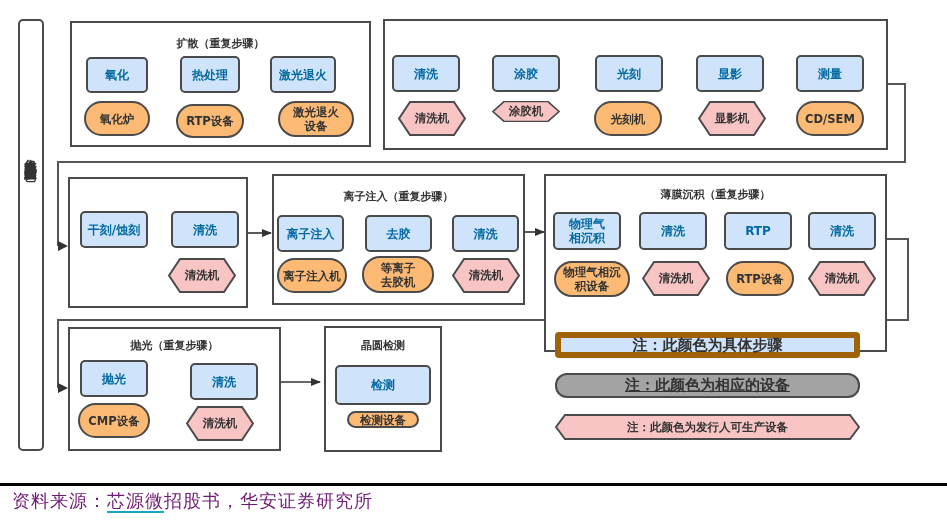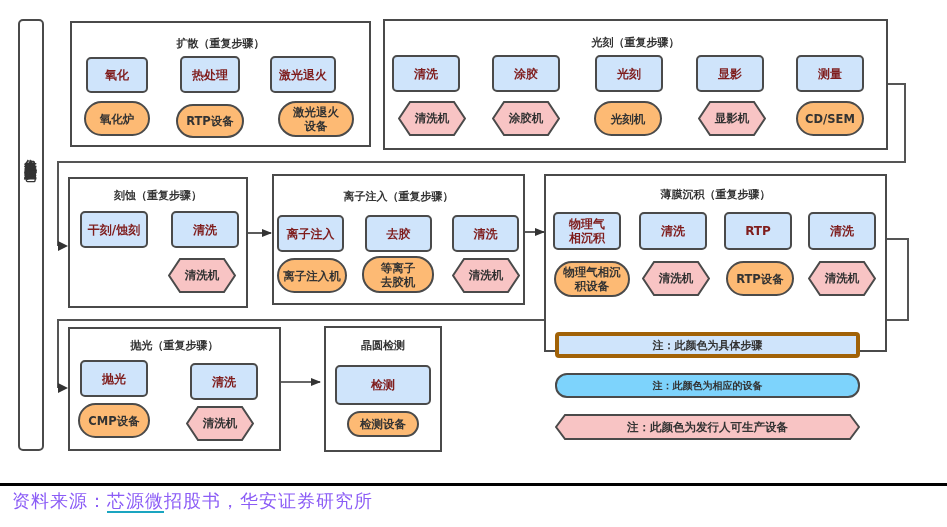--- a/index.html
+++ b/index.html
@@ -3,41 +3,41 @@
 <meta charset="utf-8">
 <style>
   html, body { margin:0; padding:0; background:#ffffff; }
   body { width:947px; height:527px; position:relative; overflow:hidden;
          font-family:"DejaVu Sans", sans-serif; color:#333; }
   .abs { position:absolute; box-sizing:border-box; }
   .group { border:2px solid #4a4a4a; background:#fff; }
   .gtitle { position:absolute; left:0; right:0; text-align:center; font-size:11px; font-weight:bold; color:#333; }
   .step { position:absolute; box-sizing:border-box; background:#cfe4fb; border:2px solid #4a4a4a;
           border-radius:5px; display:flex; align-items:center; justify-content:center;
-          text-align:center; font-size:12px; font-weight:bold; color:#7f1d1d; line-height:14px; }
+          text-align:center; font-size:12px; font-weight:bold; color:#0369a1; line-height:14px; }
   .equip { position:absolute; box-sizing:border-box; background:#fdba74; border:2px solid #4a4a4a;
            border-radius:18px; display:flex; align-items:center; justify-content:center;
            text-align:center; font-size:11.5px; font-weight:bold; color:#333; line-height:14px; }
   .hex { position:absolute; display:flex; align-items:center; justify-content:center;
          font-size:11.5px; font-weight:bold; color:#333; }
   .hex svg { position:absolute; left:0; top:0; width:100%; height:100%; }
   .hex span { position:relative; }
   .vtitle { position:absolute; left:18px; top:19px; width:26px; height:432px; box-sizing:border-box;
             border:2px solid #4a4a4a; border-radius:5px; background:#fff; }
   .vtitle-text { position:absolute; left:0; right:0; top:128px; text-align:center; font-size:12.5px;
                  font-weight:bold; color:#333; line-height:17px; writing-mode:vertical-rl;
                  margin:0 auto; width:17px; letter-spacing:1px; }
   svg.lines { position:absolute; left:0; top:0; }
   .rule { position:absolute; left:0; top:483px; width:947px; height:3px; background:#000; }
-  .source { position:absolute; left:12px; top:489px; font-family:"DejaVu Serif", serif; font-size:18px; color:#8b5cf6; letter-spacing:1px;text-align:right; }
+  .source { position:absolute; left:12px; top:489px; font-family:"DejaVu Serif", serif; font-size:18px; color:#701a75; letter-spacing:1px;text-align:right; }
   .source .link { border-bottom:2px solid #1aa5c0; }
-  .legend-step { position:absolute; box-sizing:border-box; background:#cfe4fb; border:4px solid #a16207; border-radius:4px;
-                 display:flex; align-items:center; justify-content:center; font-size:11px; font-weight:bold; color:#333; }
-  .legend-equip { position:absolute; box-sizing:border-box; background:#7dd3fc; border:2px solid #4a4a4a; border-radius:12px;
-                 display:flex; align-items:center; justify-content:center; font-size:10px; font-weight:bold; color:#333; }
+  .legend-step { position:absolute; box-sizing:border-box; background:#cfe4fb; border:6px solid #a16207; border-radius:4px;
+                 display:flex; align-items:center; justify-content:center; font-size:15px; font-weight:bold; color:#333; }
+  .legend-equip { position:absolute; box-sizing:border-box; background:#a3a3a3; border:2px solid #4a4a4a; border-radius:12px;
+                 display:flex; align-items:center; justify-content:center; font-size:15px; font-weight:bold; color:#333;text-decoration:underline; }
 </style>
 </head>
 <body>
 
 <svg class="lines" width="947" height="480">
   <defs>
     <marker id="ah" markerWidth="10" markerHeight="8" refX="9" refY="4" orient="auto" markerUnits="userSpaceOnUse">
       <path d="M0,0 L10,4 L0,8 z" fill="#333"></path>
     </marker>
   </defs>
@@ -91,50 +91,48 @@
   <div class="gtitle" style="top:13px;">扩散（重复步骤）</div>
   <div class="step" style="left:14px;top:34px;width:62px;height:36px;">氧化</div>
   <div class="step" style="left:108px;top:33px;width:60px;height:37px;">热处理</div>
   <div class="step" style="left:198px;top:33px;width:66px;height:37px;">激光退火</div>
   <div class="equip" style="left:12px;top:78px;width:66px;height:35px;">氧化炉</div>
   <div class="equip" style="left:104px;top:81px;width:68px;height:34px;">RTP设备</div>
   <div class="equip" style="left:206px;top:78px;width:76px;height:36px;padding:0 8px;">激光退火设备</div>
 </div>
 
 <div class="abs group" style="left:383px;top:19px;width:505px;height:131px;">
-  <div class="gtitle" style="top:14px;">光刻（重复步骤）</div>
   <div class="step" style="left:7px;top:34px;width:68px;height:37px;">清洗</div>
   <div class="step" style="left:107px;top:34px;width:68px;height:37px;">涂胶</div>
   <div class="step" style="left:210px;top:34px;width:68px;height:37px;">光刻</div>
   <div class="step" style="left:311px;top:34px;width:68px;height:37px;">显影</div>
   <div class="step" style="left:411px;top:34px;width:68px;height:37px;">测量</div>
   <div class="hex" style="left:13px;top:80px;width:68px;height:35px;">
     <svg viewBox="0 0 68 35" preserveAspectRatio="none">
         <polygon points="12,1 56,1 67,17.5 56,34 12,34 1,17.5" fill="#f8c4c4" stroke="#4a4a4a" stroke-width="2"></polygon>
       </svg>
     <span>清洗机</span>
   </div>
-  <div class="hex" style="left:107px;top:80px;width:68px;height:35px;">
+  <div class="hex" style="left:107px;top:80px;width:68px;height:21px;">
     <svg viewBox="0 0 68 35" preserveAspectRatio="none">
         <polygon points="12,1 56,1 67,17.5 56,34 12,34 1,17.5" fill="#f8c4c4" stroke="#4a4a4a" stroke-width="2"></polygon>
       </svg>
     <span>涂胶机</span>
   </div>
   <div class="equip" style="left:209px;top:80px;width:68px;height:35px;">光刻机</div>
   <div class="hex" style="left:313px;top:80px;width:68px;height:35px;">
     <svg viewBox="0 0 68 35" preserveAspectRatio="none">
         <polygon points="12,1 56,1 67,17.5 56,34 12,34 1,17.5" fill="#f8c4c4" stroke="#4a4a4a" stroke-width="2"></polygon>
       </svg>
     <span>显影机</span>
   </div>
   <div class="equip" style="left:411px;top:80px;width:68px;height:35px;">CD/SEM</div>
 </div>
 
 <div class="abs group" style="left:68px;top:177px;width:180px;height:131px;">
-  <div class="gtitle" style="top:9px;">刻蚀（重复步骤）</div>
   <div class="step" style="left:10px;top:32px;width:68px;height:37px;">干刻/蚀刻</div>
   <div class="step" style="left:101px;top:32px;width:68px;height:37px;">清洗</div>
   <div class="hex" style="left:98px;top:79px;width:68px;height:35px;">
     <svg viewBox="0 0 68 35" preserveAspectRatio="none">
         <polygon points="12,1 56,1 67,17.5 56,34 12,34 1,17.5" fill="#f8c4c4" stroke="#4a4a4a" stroke-width="2"></polygon>
       </svg>
     <span>清洗机</span>
   </div>
 </div>
 
@@ -184,21 +182,21 @@
     <svg viewBox="0 0 68 35" preserveAspectRatio="none">
         <polygon points="12,1 56,1 67,17.5 56,34 12,34 1,17.5" fill="#f8c4c4" stroke="#4a4a4a" stroke-width="2"></polygon>
       </svg>
     <span>清洗机</span>
   </div>
 </div>
 
 <div class="abs group" style="left:324px;top:326px;width:118px;height:126px;">
   <div class="gtitle" style="top:10px;">晶圆检测</div>
   <div class="step" style="left:9px;top:37px;width:96px;height:40px;">检测</div>
-  <div class="equip" style="left:21px;top:83px;width:72px;height:26px;">检测设备</div>
+  <div class="equip" style="left:21px;top:83px;width:72px;height:17px;">检测设备</div>
 </div>
 
 <div class="legend-step" style="left:555px;top:332px;width:305px;height:26px;">注：此颜色为具体步骤</div>
 <div class="legend-equip" style="left:555px;top:373px;width:305px;height:25px;">注：此颜色为相应的设备</div>
 <div class="hex" style="left:555px;top:414px;width:305px;height:26px;">
   <svg viewBox="0 0 305 26" preserveAspectRatio="none">
       <polygon points="10,1 295,1 304,13 295,25 10,25 1,13" fill="#f8c4c4" stroke="#4a4a4a" stroke-width="2"></polygon>
     </svg>
   <span>注：此颜色为发行人可生产设备</span>
 </div>

